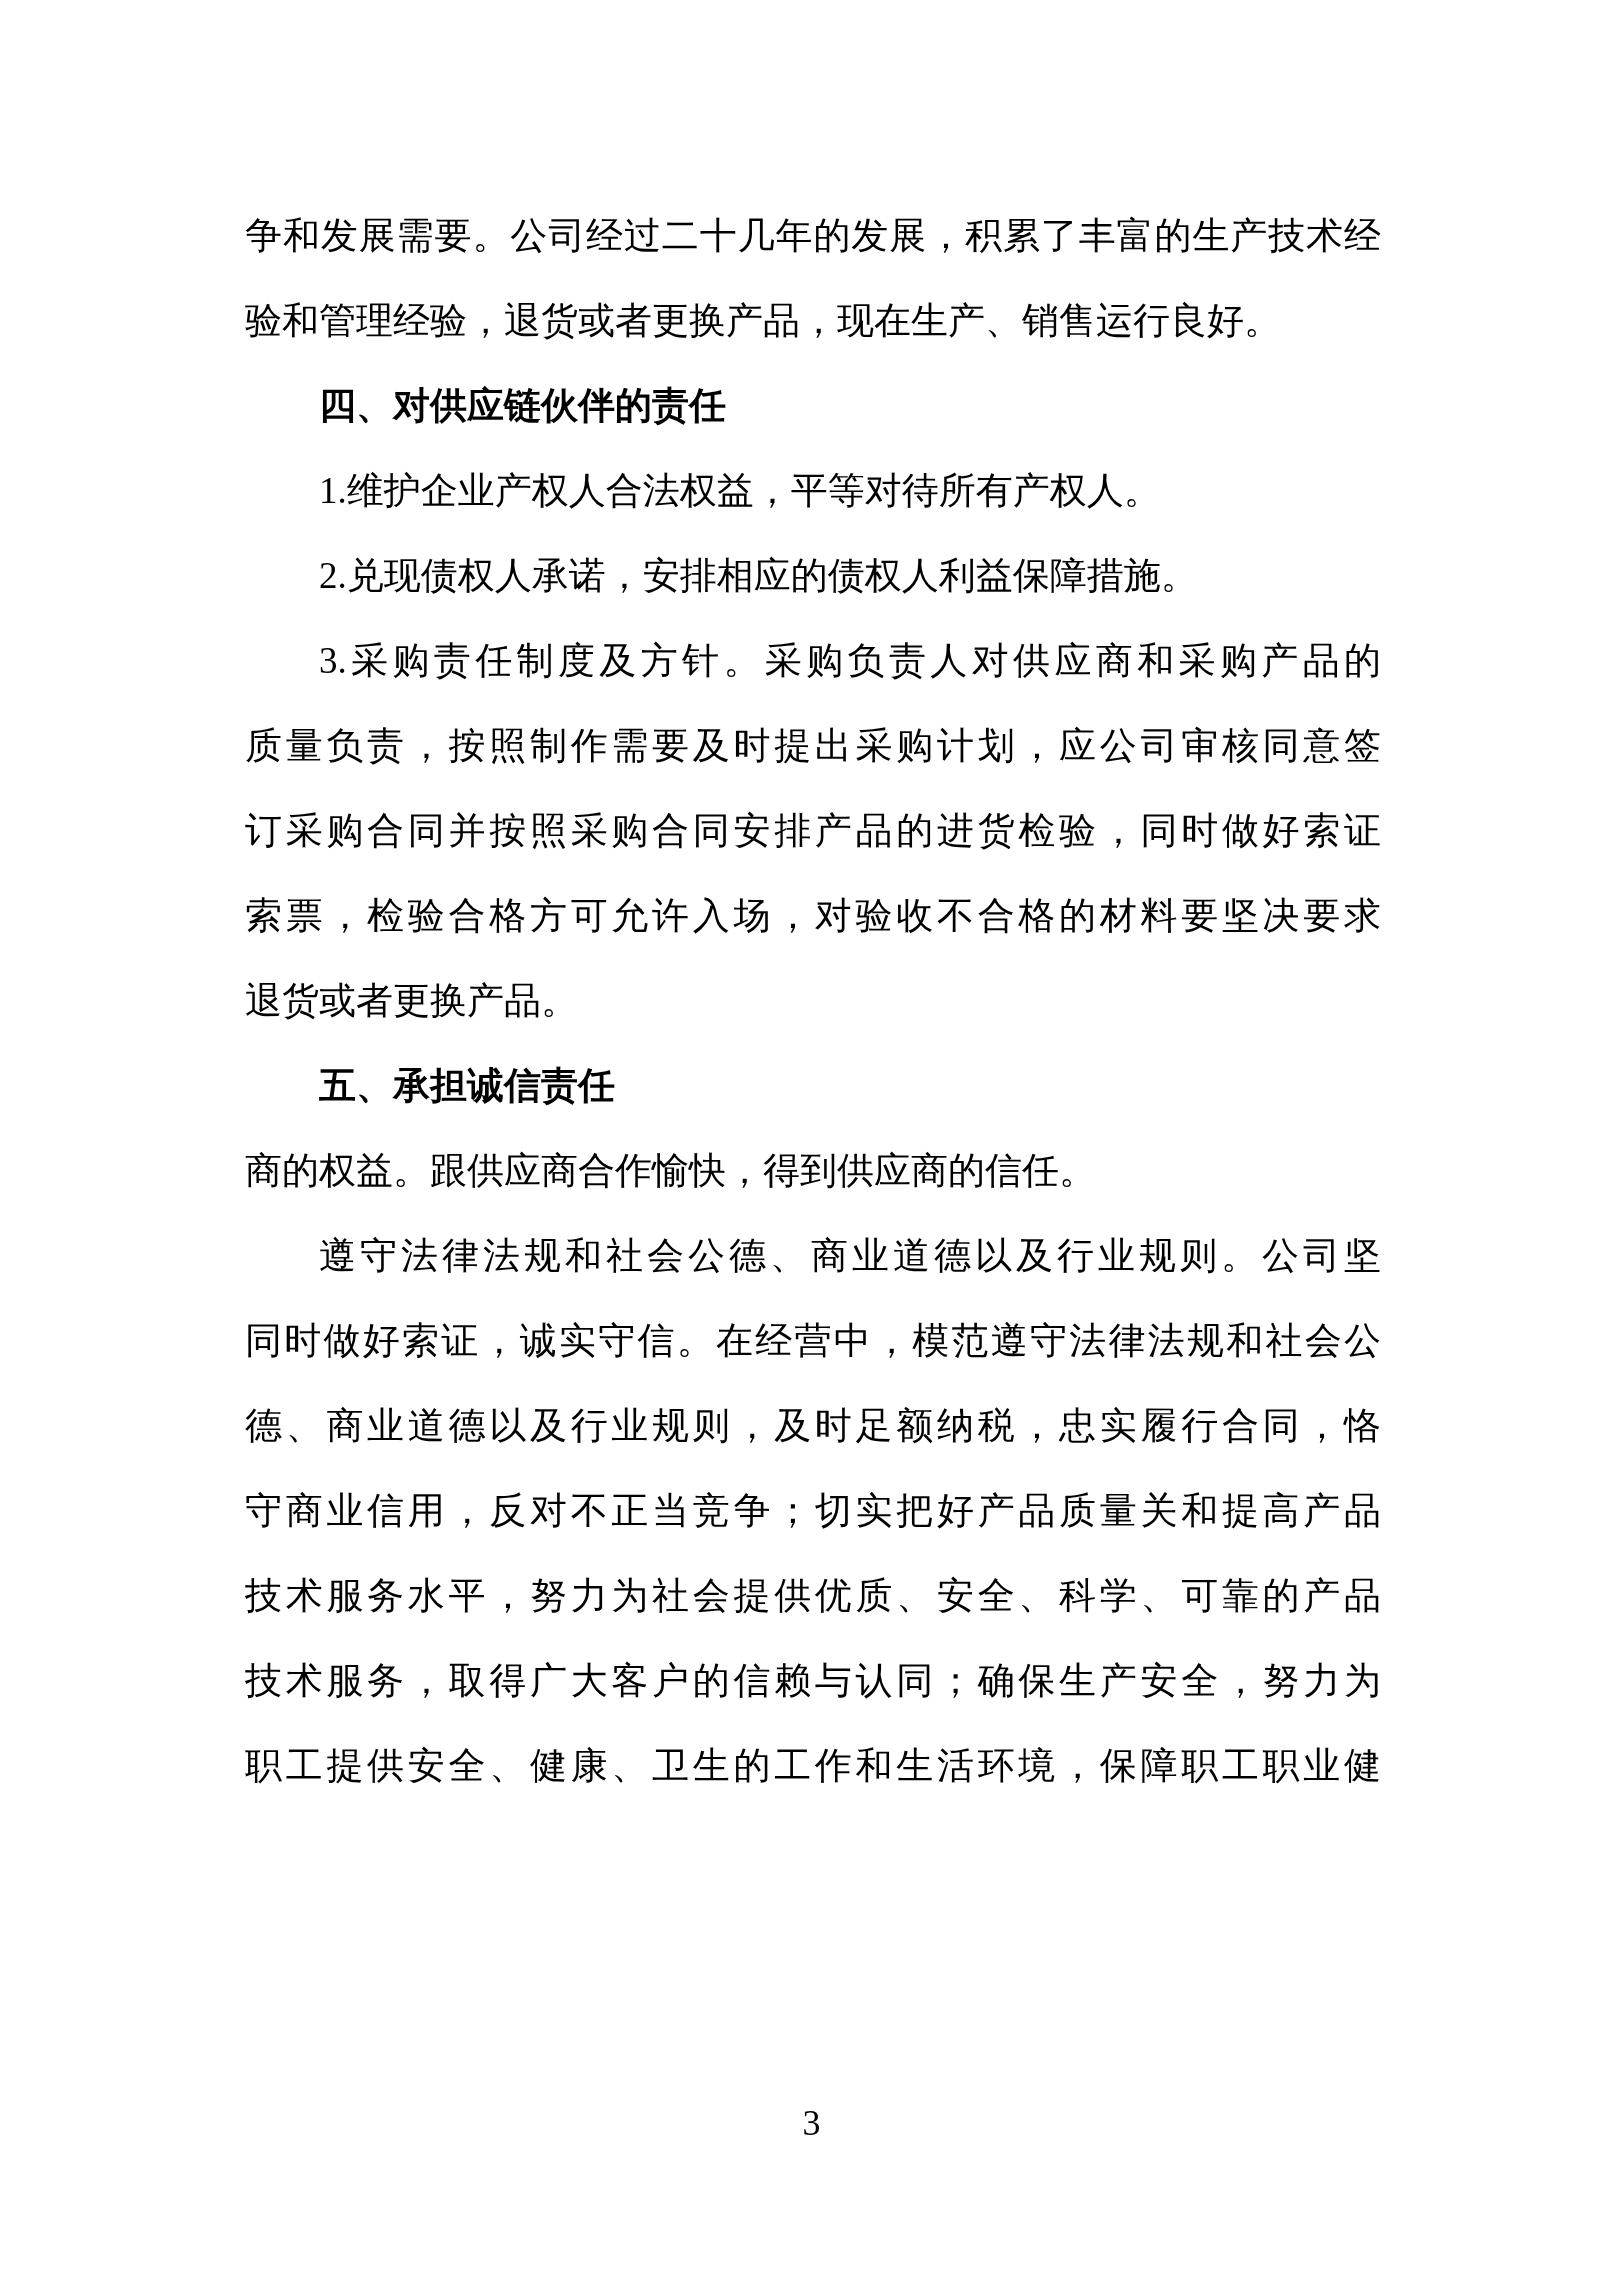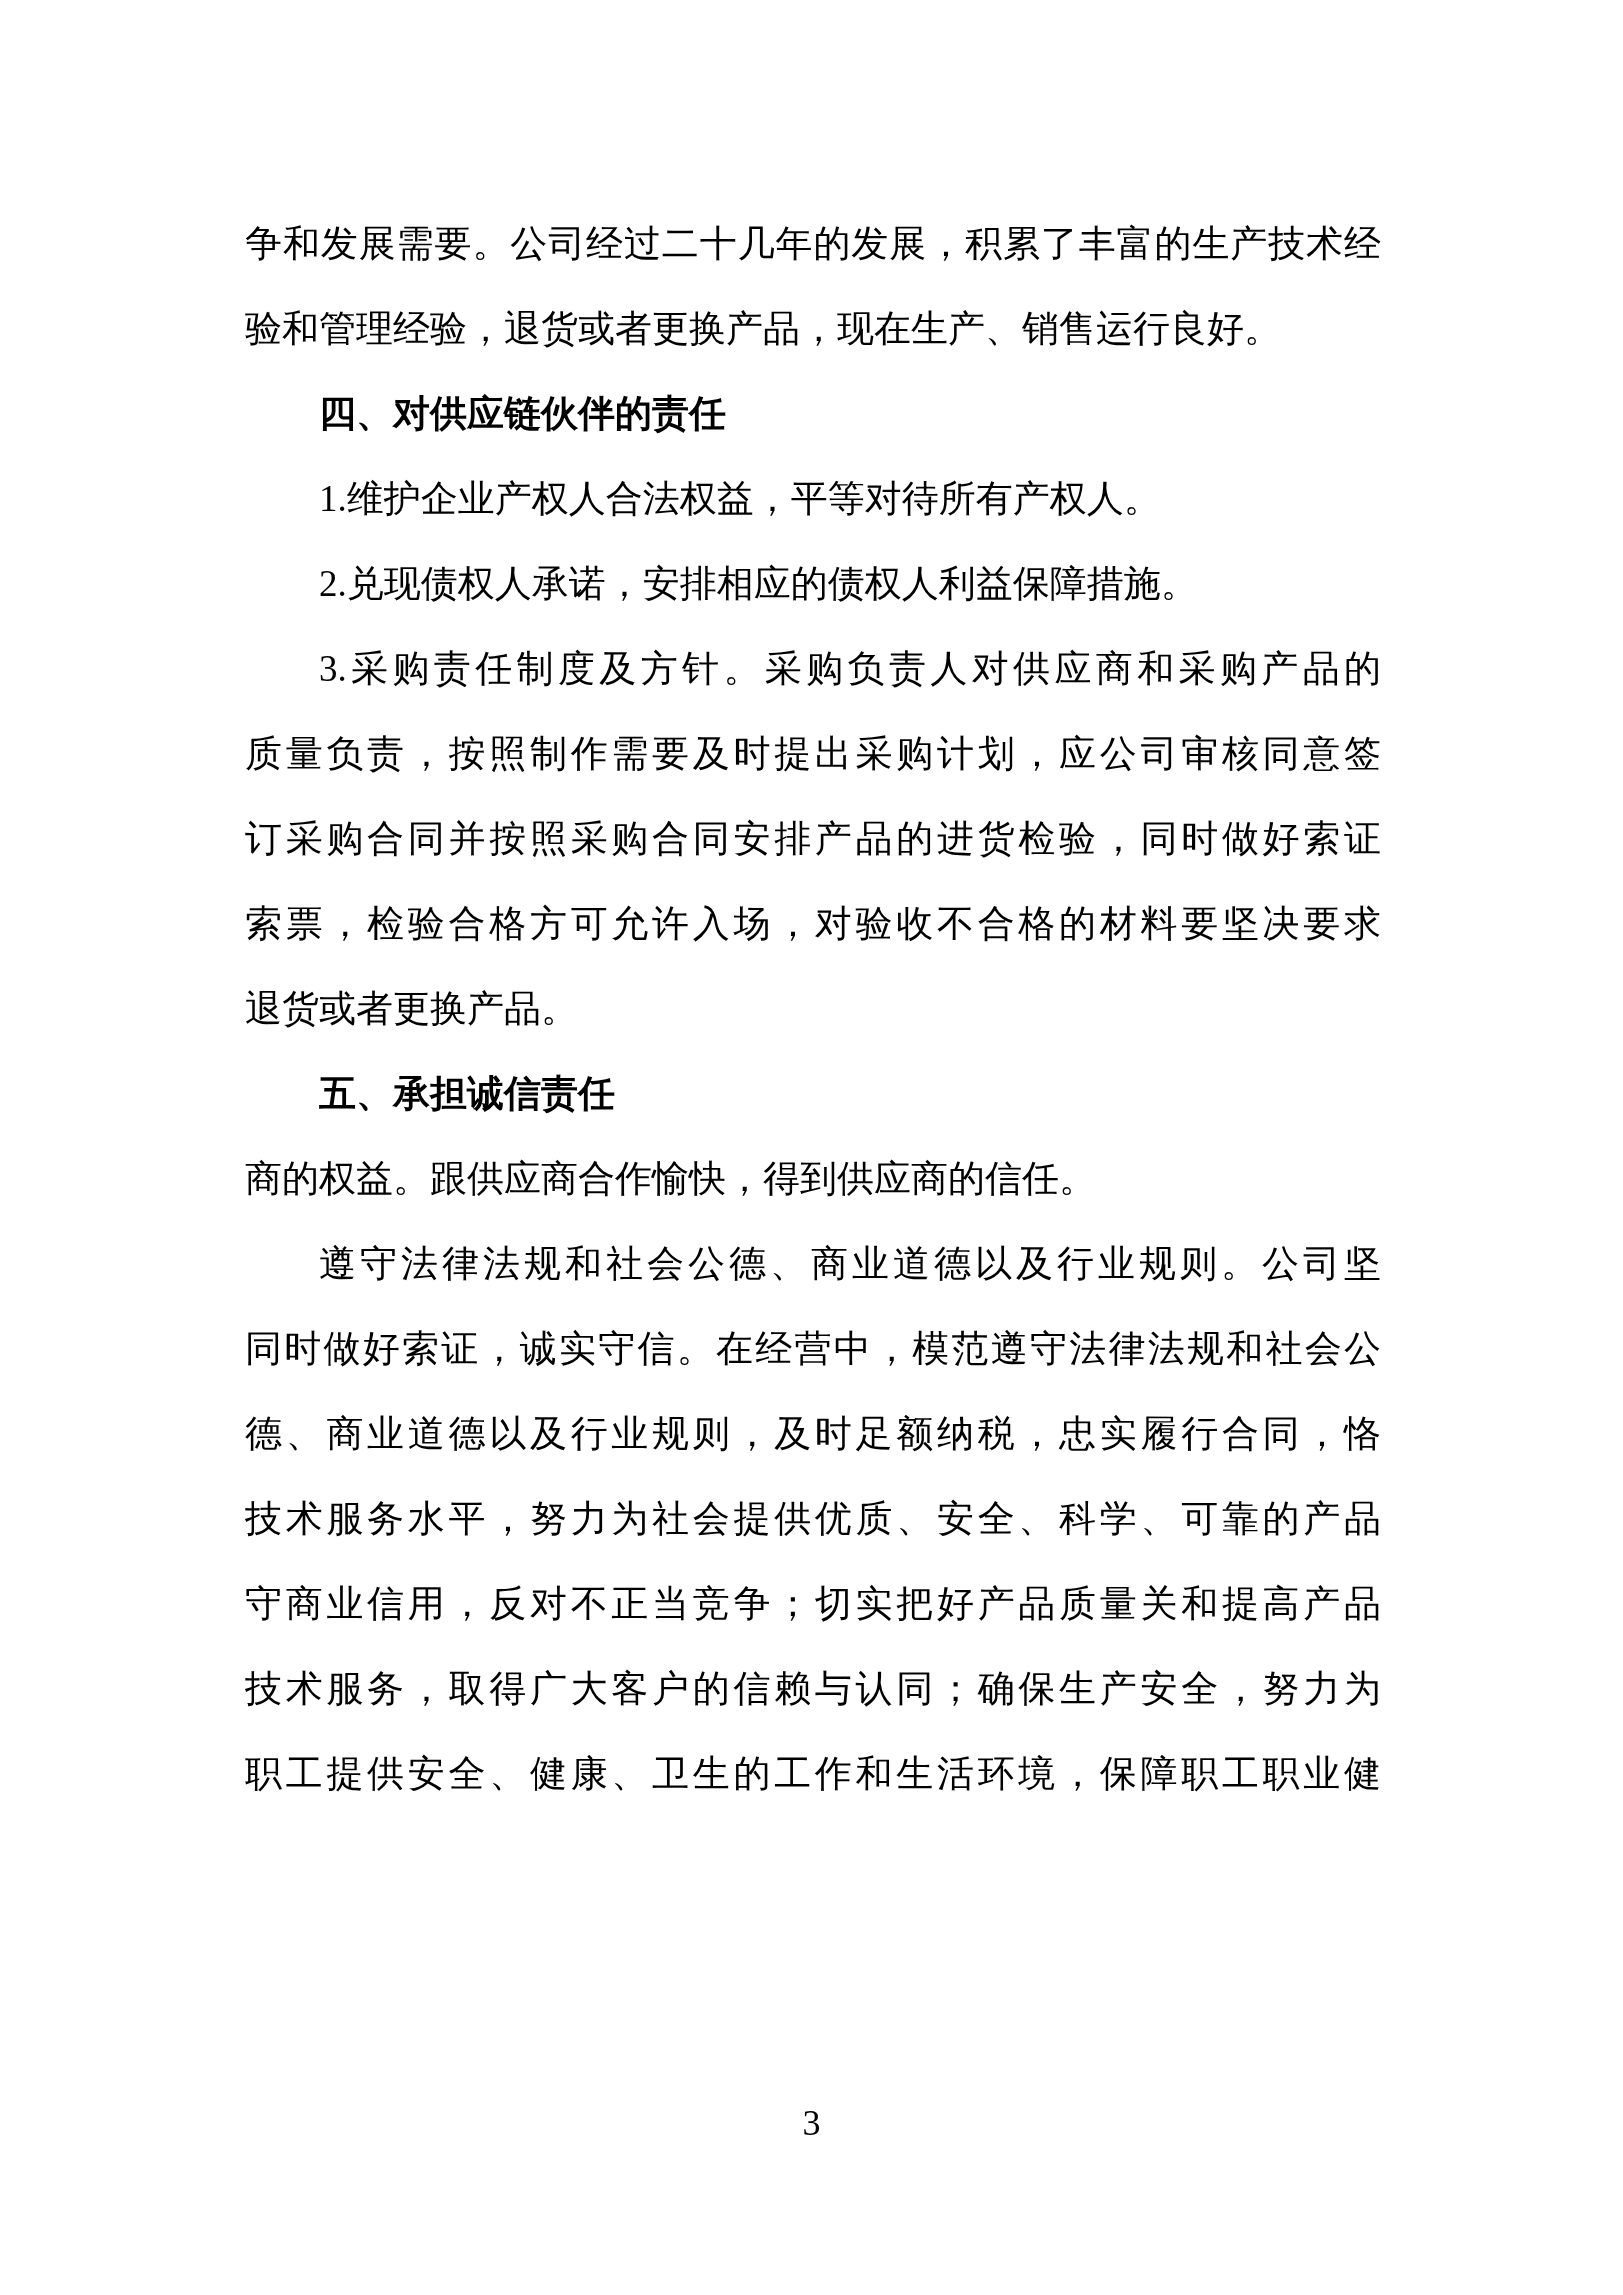--- a/index.html
+++ b/index.html
@@ -12,21 +12,21 @@
     width: 1623px;
     height: 2295px;
     background: #ffffff;
     overflow: hidden;
     font-family: "Liberation Serif", "DejaVu Serif", serif;
     color: #000000;
   }
   .doc-body {
     position: absolute;
     left: 245px;
-    top: 201px;
+    top: 193px;
     width: 1136px;
   }
   .line {
     height: 85px;
     line-height: 85px;
     font-size: 37px;
     overflow: hidden;
     text-align: justify;
     text-align-last: left;
     letter-spacing: 0;
@@ -66,20 +66,20 @@
       <div class="line body just ind">3.采购责任制度及方针。采购负责人对供应商和采购产品的</div>
       <div class="line body just">质量负责，按照制作需要及时提出采购计划，应公司审核同意签</div>
       <div class="line body just">订采购合同并按照采购合同安排产品的进货检验，同时做好索证</div>
       <div class="line body just">索票，检验合格方可允许入场，对验收不合格的材料要坚决要求</div>
       <div class="line body">退货或者更换产品。</div>
       <div class="line heading ind">五、承担诚信责任</div>
       <div class="line body">商的权益。跟供应商合作愉快，得到供应商的信任。</div>
       <div class="line body just ind">遵守法律法规和社会公德、商业道德以及行业规则。公司坚</div>
       <div class="line body just">同时做好索证，诚实守信。在经营中，模范遵守法律法规和社会公</div>
       <div class="line body just">德、商业道德以及行业规则，及时足额纳税，忠实履行合同，恪</div>
+      <div class="line body just">守商业信用，反对不正当竞争；切实把好产品质量关和提高产品</div>
       <div class="line body just">技术服务水平，努力为社会提供优质、安全、科学、可靠的产品</div>
-      <div class="line body just">守商业信用，反对不正当竞争；切实把好产品质量关和提高产品</div>
       <div class="line body just">技术服务，取得广大客户的信赖与认同；确保生产安全，努力为</div>
       <div class="line body just">职工提供安全、健康、卫生的工作和生活环境，保障职工职业健</div>
     </div>
   <div class="page-number">3</div>
 </div>
 
 
 </body></html>

